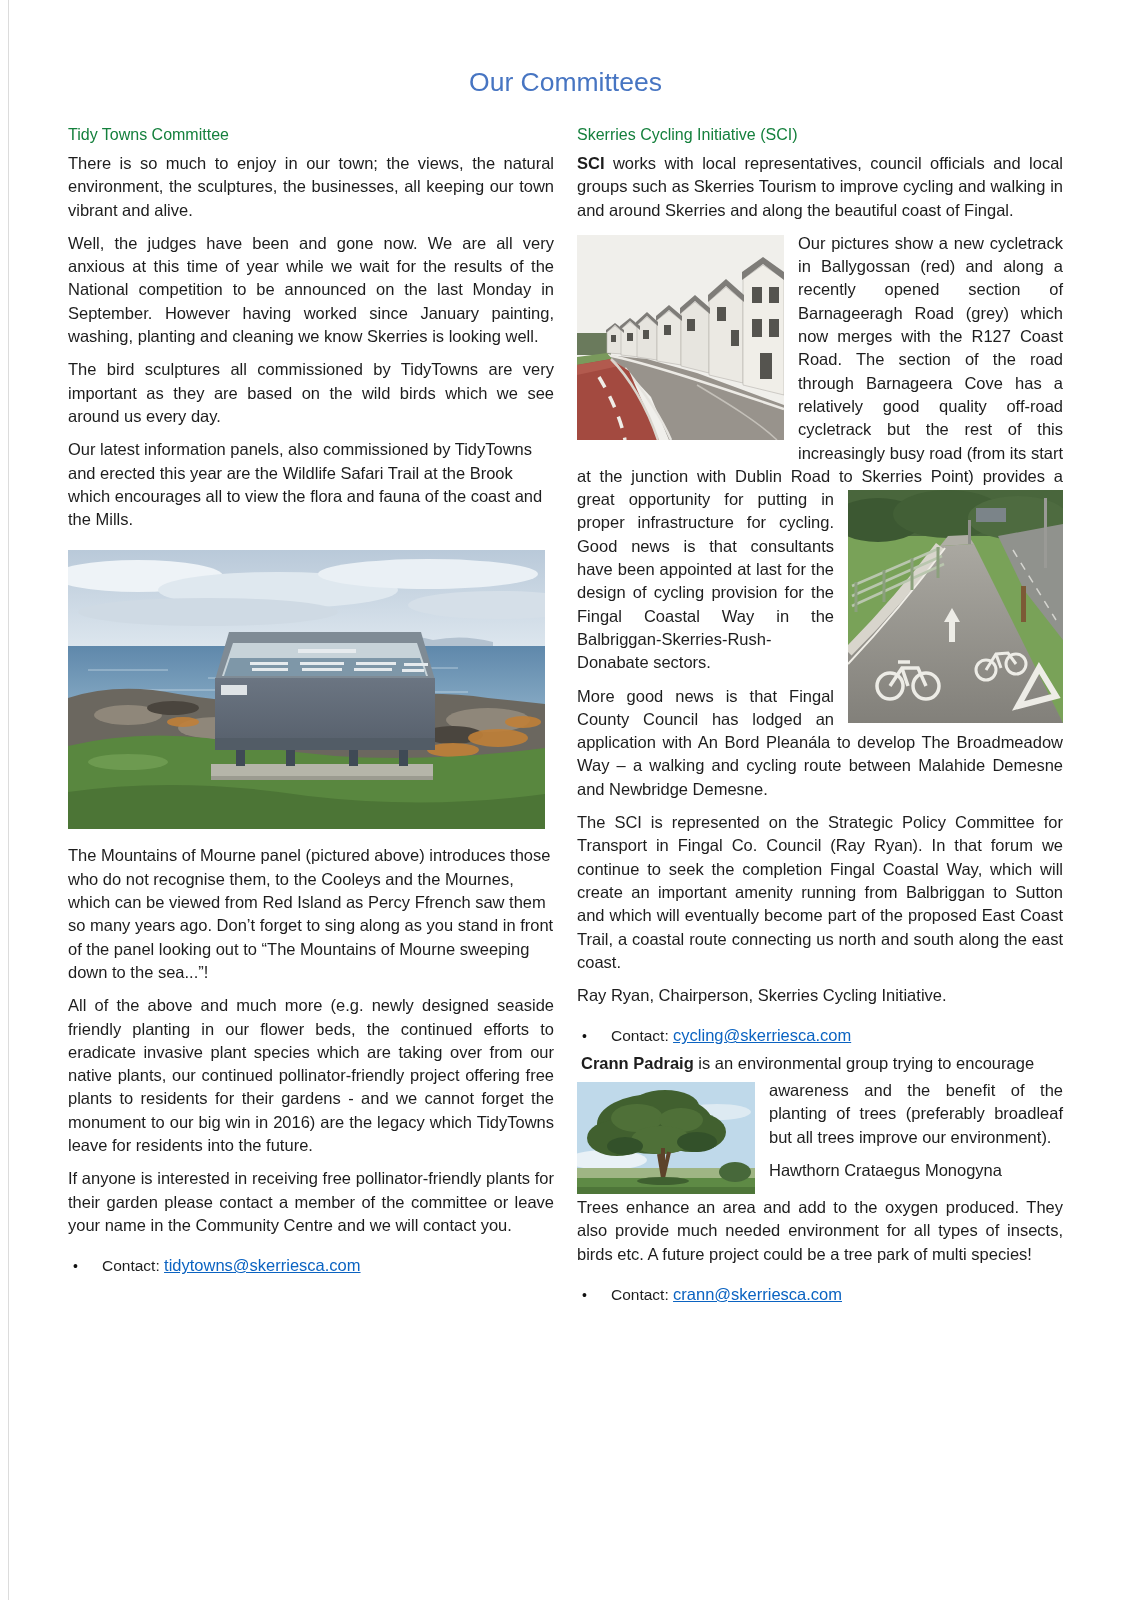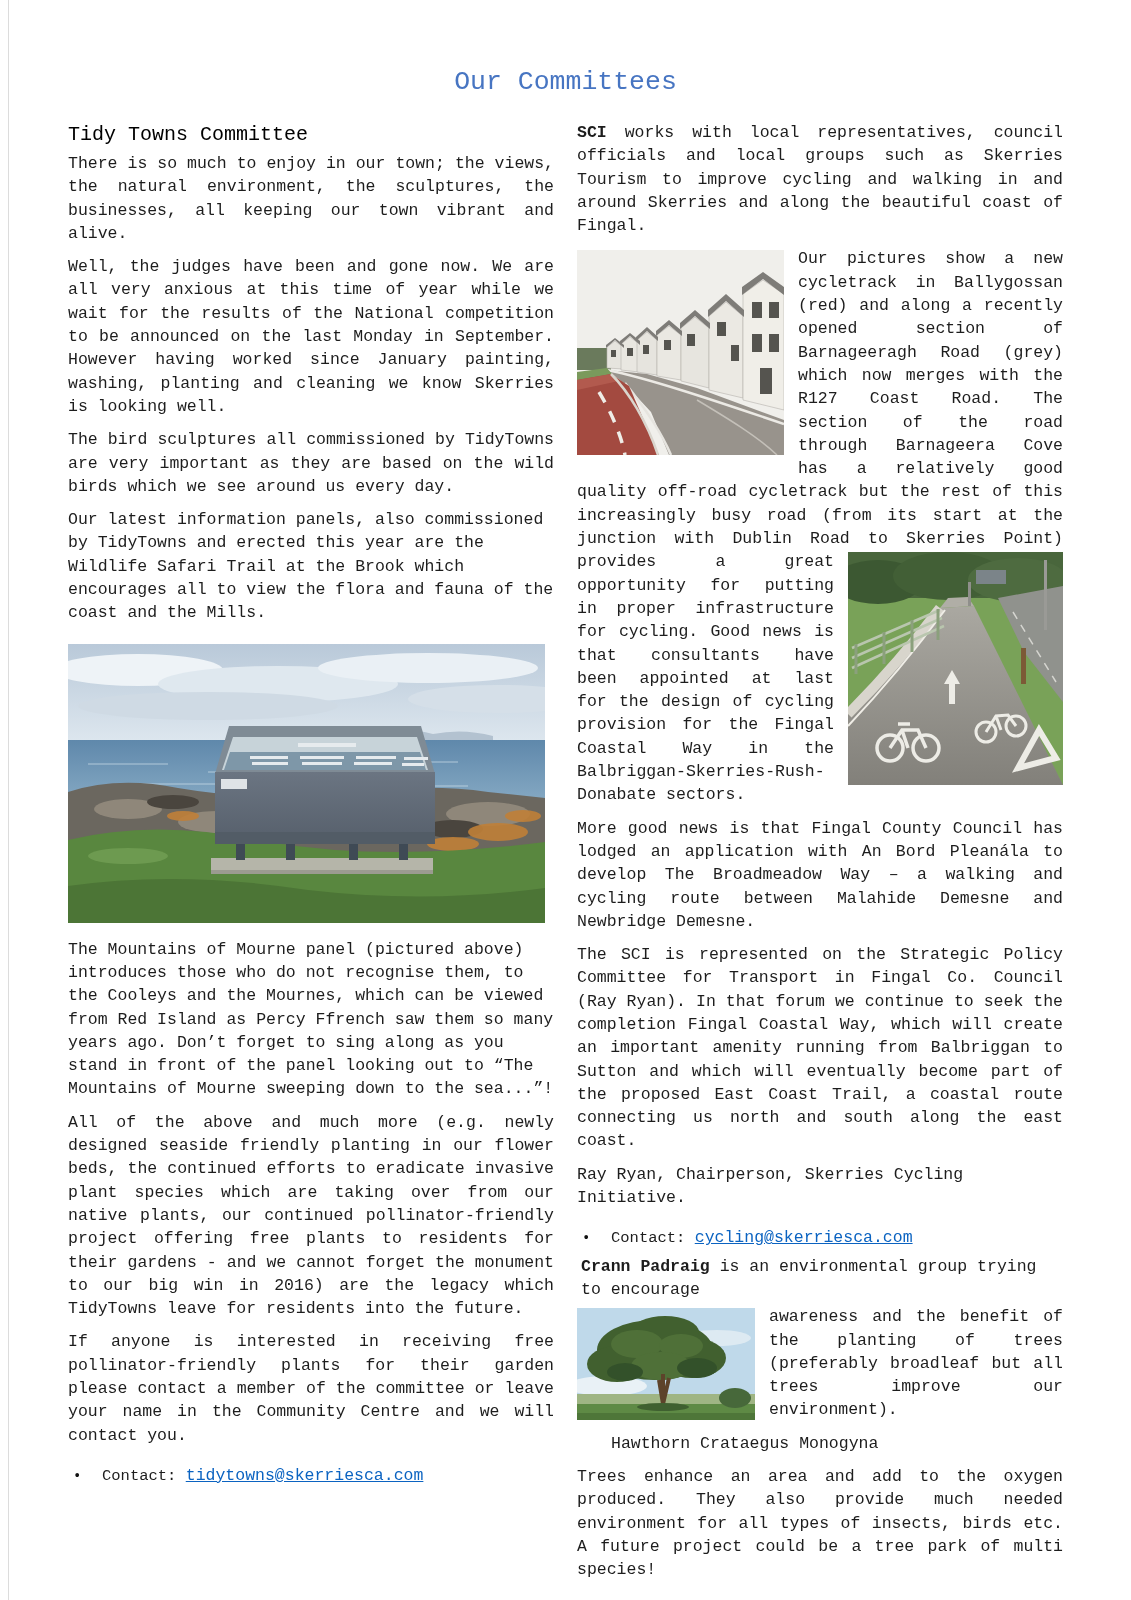--- a/index.html
+++ b/index.html
@@ -1,28 +1,28 @@
 <!DOCTYPE html>
 <html><head>
 <meta charset="utf-8">
 <style>
   html,body { margin:0; padding:0; background:#ffffff; }
   .page {
     position:relative; width:1131px; height:1600px; background:#ffffff; overflow:hidden;
-    font-family:Liberation Mono, monospace; font-size:16.5px; line-height:23.3px; color:#1d1d1d;
+    font-family:Liberation Sans, sans-serif; font-size:16.5px; line-height:23.3px; color:#1d1d1d;
   }
   .edge-line { position:absolute; left:8px; top:0; height:100%; width:1px; background:#dcdcdc; }
   .title {
     position:absolute; top:66px; left:0; right:0; margin:0; text-align:center;
     font-size:26.5px; line-height:32px; font-weight:400; color:#4775c2;
   }
   .col { position:absolute; top:121px; width:486px; }
   .col-left  { left:68px; }
   .col-right { left:577px; }
-  h2.sec { font-size:20px; line-height:27px; color:#000000; font-weight:400; margin:0 0 4px 0; }
+  h2.sec { font-size:16px; line-height:27px; color:#15803d; font-weight:400; margin:0 0 4px 0; }
   h2.crann-h { margin-top:21px; }
   p, .para { margin:0 0 10px 0; }
   .justify { text-align:justify; }
   .lead-p { margin:4px; }
   .photo svg { display:block; width:100%; height:100%; }
   .photo-block { width:477px; height:279px; margin:19px 0 15px 0; }
   .fl { float:left;  margin:3px 14px 2px 0; }
   .fr { float:right; margin:2px 0 4px 14px; }
   .houses-photo { display:block; width:207px; height:205px; }
   .track-photo  { display:block; width:215px; height:233px; }
@@ -130,20 +130,21 @@
     <p class="justify">If anyone is interested in receiving free pollinator-friendly plants for their garden please contact a member of the committee or leave your name in the Community Centre and we will contact you.</p>
 
     <div class="bullet">
       <span class="dot">•</span>
       <span>Contact:</span>
       <a href="#" class="email">tidytowns@skerriesca.com</a>
     </div>
   </div>
 
   <div class="col col-right">
+    <h2 class="sec">Skerries Cycling Initiative (SCI)</h2>
 
     <p class="justify"><b class="lead">SCI</b><span> works with local representatives, council officials and local groups such as Skerries Tourism to improve cycling and walking in and around Skerries and along the beautiful coast of Fingal.</span></p>
 
     <div class="para justify">
       <span class="photo fl houses-photo">
         <svg viewBox="0 0 207 205" preserveAspectRatio="none">
           <rect width="207" height="205" fill="#f0efeb"></rect>
           <rect x="0" y="98" width="34" height="22" fill="#6a7a5c"></rect>
           <g stroke="#b5b2ac" stroke-width="0.6">
             <polygon points="30,118 30,97 38,91 46,97 46,119" fill="#e6e4de"></polygon>

